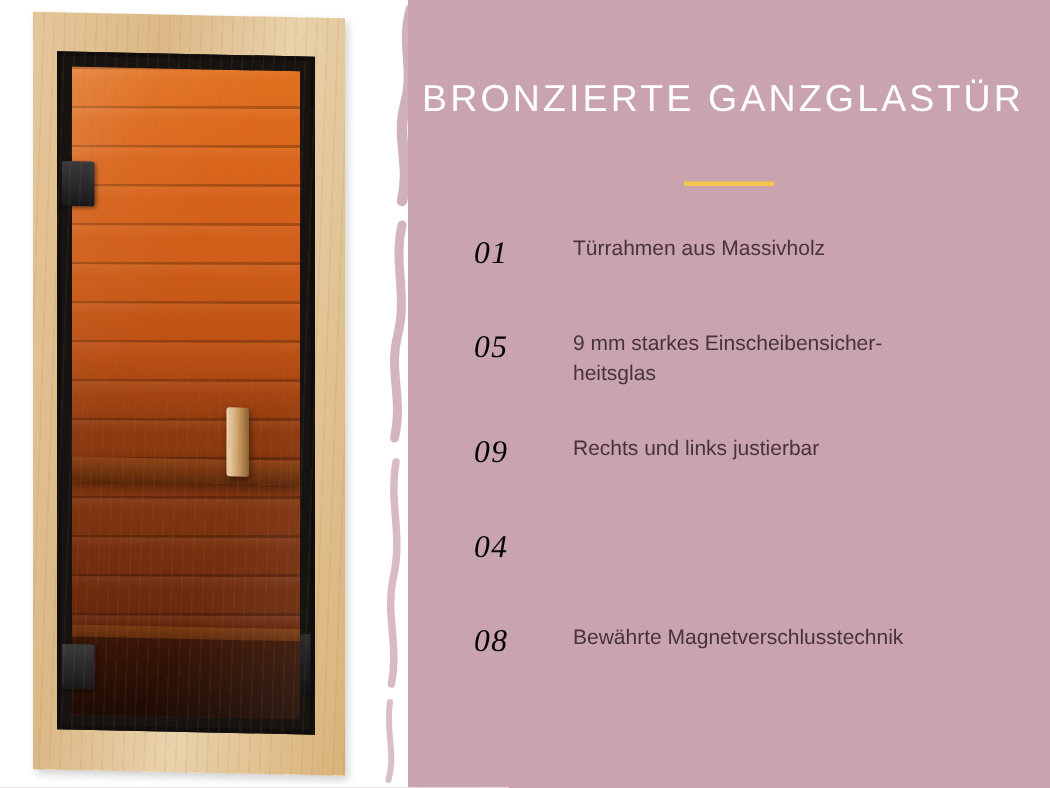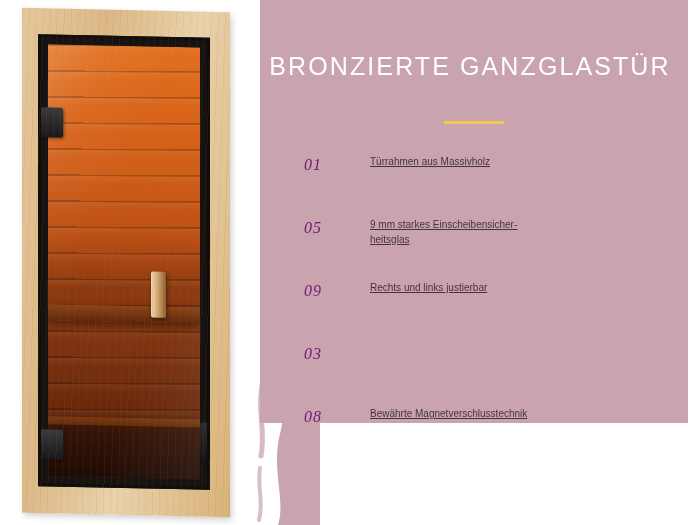--- a/index.html
+++ b/index.html
@@ -174,24 +174,24 @@
     left: 250px;
     top: 0;
     width: 70px;
     height: 525px;
     pointer-events: none;
   }
 
   
   .info-pane {
     position: absolute;
-    left: 260px;
+    left: 272px;
     top: 0;
     width: 428px;
-    height: 423px;
+    height: 525px;
     background: #c9a3ad;
     overflow: hidden;
   }
   .headline {
     position: absolute;
     left: 0;
     right: 8px;
     top: 52px;
     text-align: center;
     color: #ffffff;
@@ -217,34 +217,33 @@
   }
   .feature {
     display: flex;
     align-items: flex-start;
     margin-bottom: 29px;
     min-height: 34px;
   }
   .feature-num {
     width: 66px;
     flex: 0 0 66px;
-    color: #701a75;
-    font-size: 16px;
+    color: #000000;
+    font-size: 21px;
     font-style: italic;
     font-family: "Liberation Serif", serif;
     letter-spacing: 1px;
     line-height: 1.15;
     padding-top: 1px;
   }
   .feature-text {
     color: #47343a;
-    font-size: 10px;
+    font-size: 14px;
     line-height: 1.45;
     max-width: 268px;
-    text-decoration: underline;
   }
 </style>
 </head>
 <body>
 
 <div class="page">
 
   <div class="photo-pane">
     <div class="wood-frame">
       <div class="door-outer">
@@ -288,21 +287,21 @@
       <div class="feature">
         <div class="feature-num">05</div>
         <div class="feature-text" style="white-space:pre-line">9 mm starkes Einscheibensicher-
 heitsglas</div>
       </div>
       <div class="feature">
         <div class="feature-num">09</div>
         <div class="feature-text">Rechts und links justierbar</div>
       </div>
       <div class="feature">
-        <div class="feature-num">03</div>
+        <div class="feature-num">04</div>
       </div>
       <div class="feature">
         <div class="feature-num">08</div>
         <div class="feature-text">Bewährte Magnetverschlusstechnik</div>
       </div>
     </div>
   </div>
 
 </div>
 

